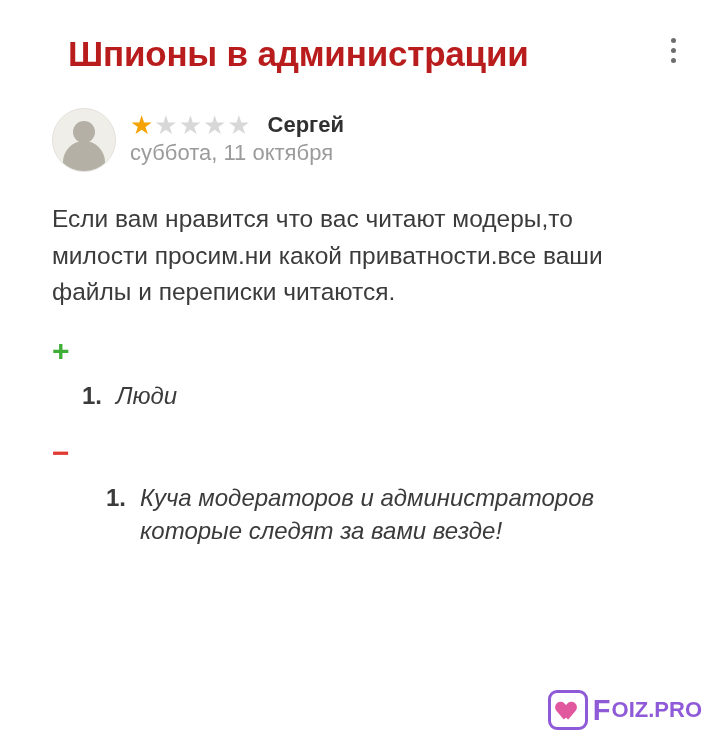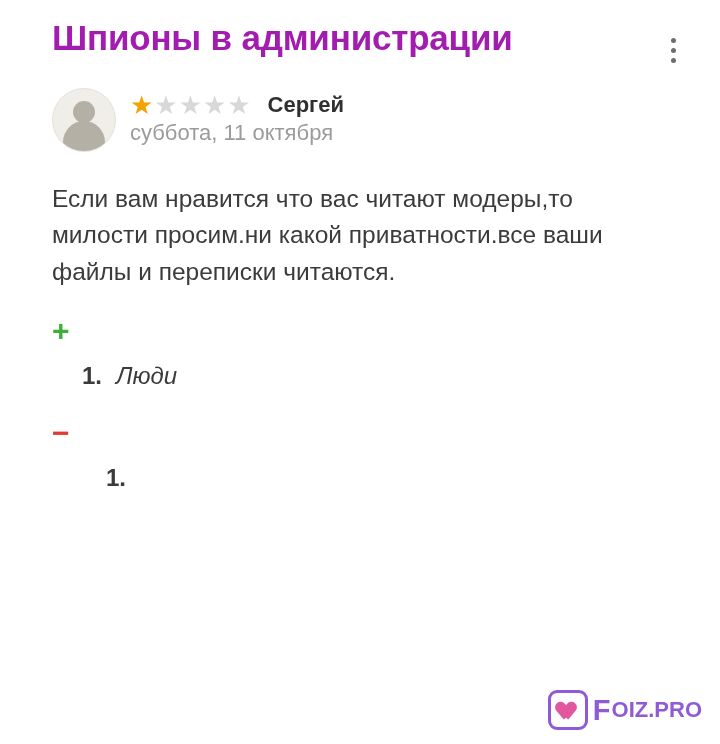--- a/index.html
+++ b/index.html
@@ -24,24 +24,24 @@
   }
   
   .header-row {
     display: flex;
     align-items: flex-start;
     justify-content: space-between;
   }
   .review-title {
     font-size: 35px;
     font-weight: bold;
-    color: #a21caf;
+    color: #b91c1c;
     line-height: 1.15;
     letter-spacing: -0.2px;
-    margin: 0;
+    margin: 16px;
     max-width: 600px;
   }
   .kebab-menu {
     width: 30px;
     height: 40px;
     display: flex;
     flex-direction: column;
     align-items: center;
     justify-content: center;
     gap: 5px;
@@ -280,20 +280,21 @@
     </ul>
   </div>
 
   <div class="section">
     <div class="section-head">
       <div class="sign minus">−</div>
     </div>
     <ul class="section-list cons">
       <li>
         <span class="li-num">1.</span>
+        <span class="li-text">Куча модераторов и администраторов которые следят за вами везде!</span>
       </li>
     </ul>
   </div>
 
   <div class="watermark">
     <div class="wm-heart"></div>
     <div class="wm-f">F</div>
     <div class="wm-text">OIZ.PRO</div>
   </div>
 

